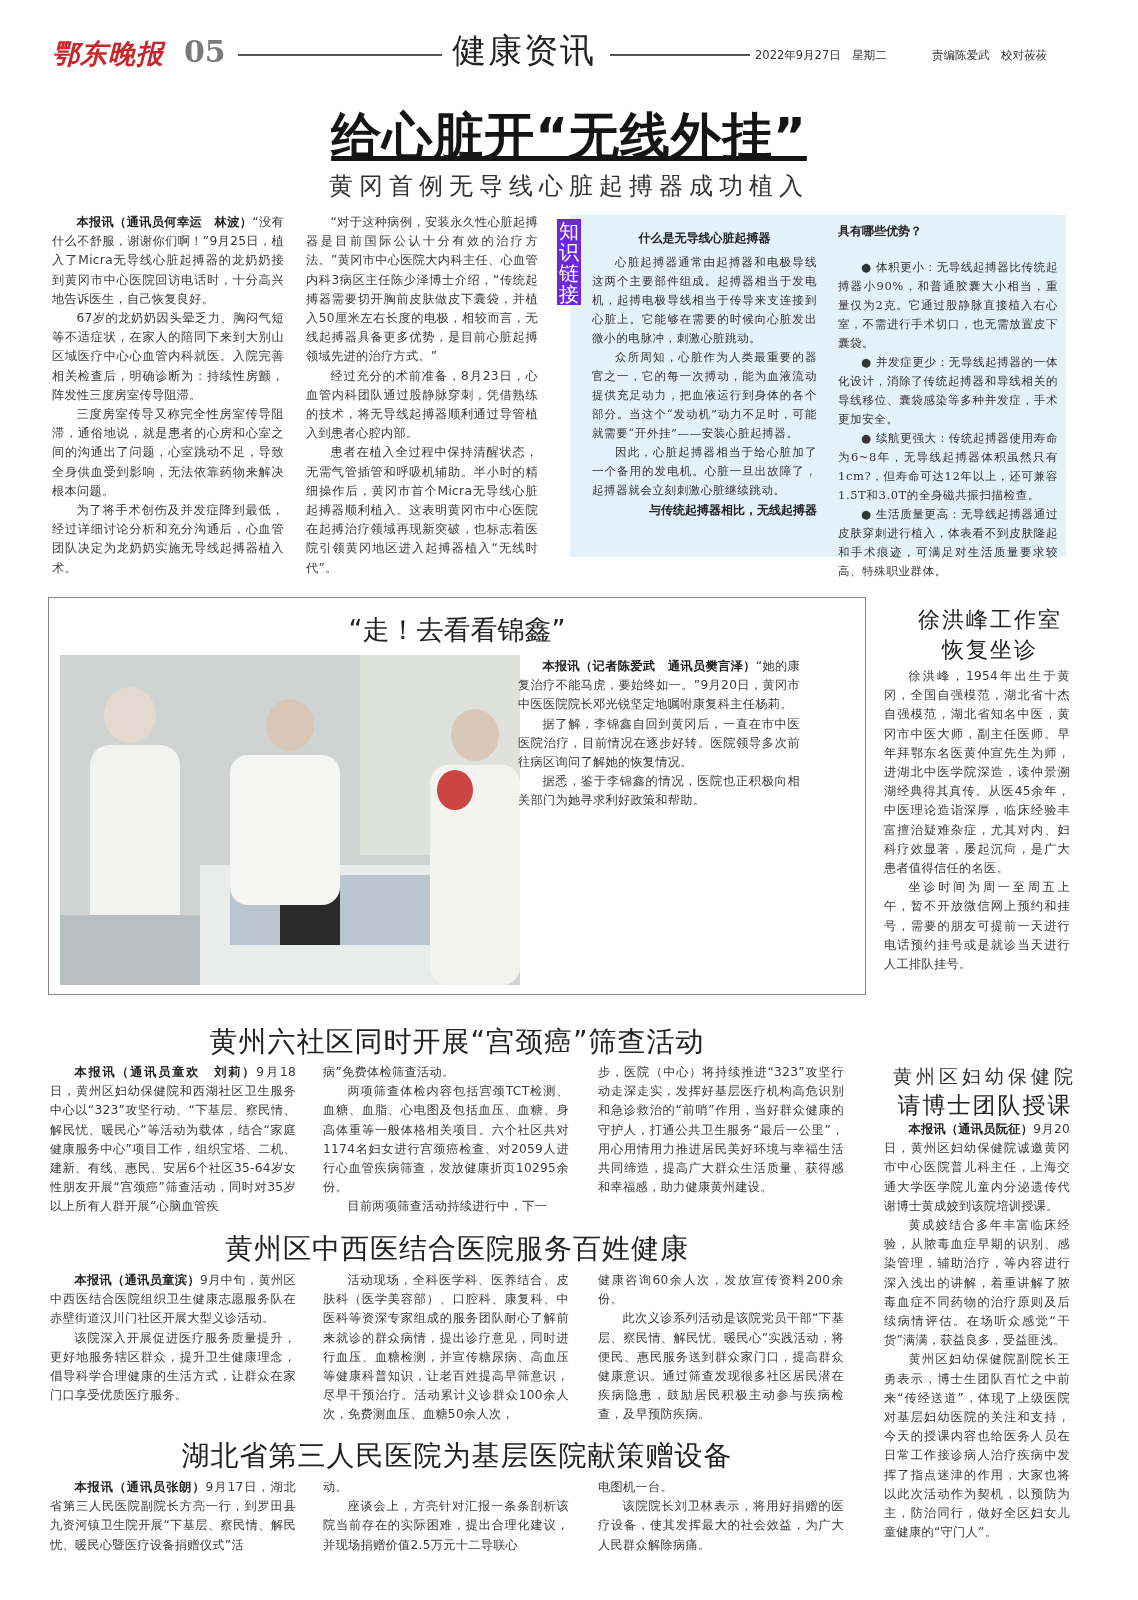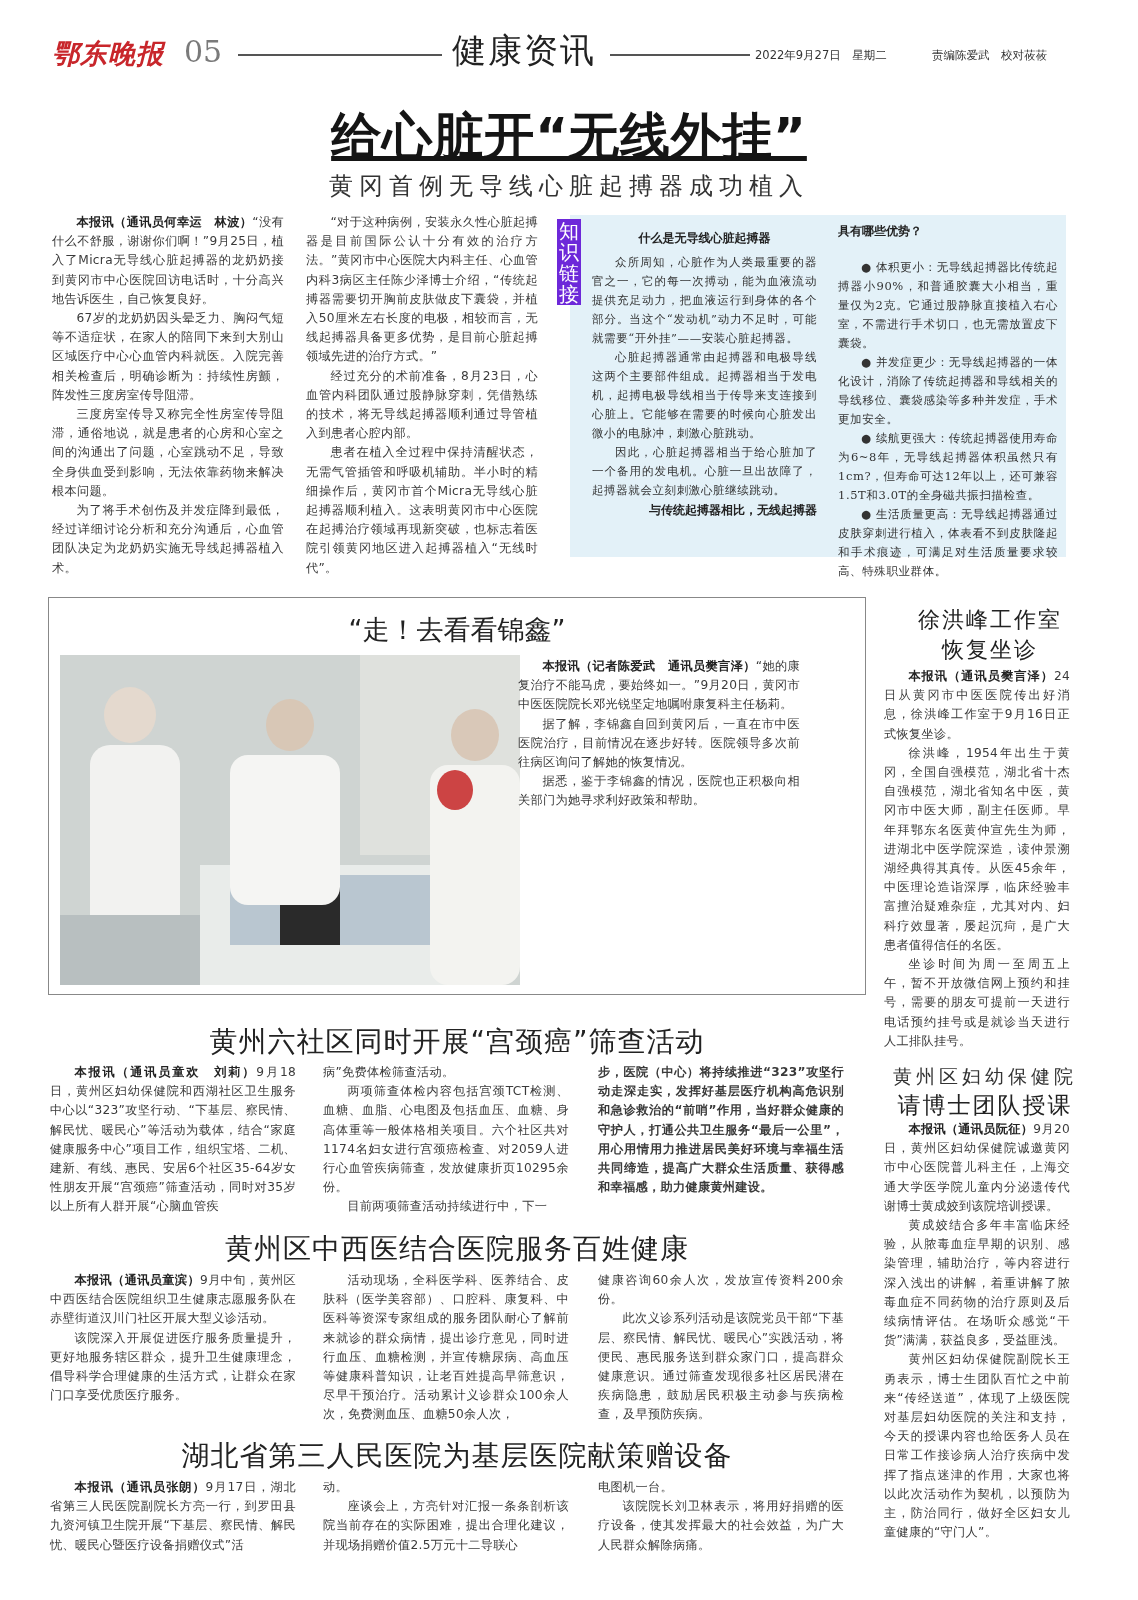--- a/index.html
+++ b/index.html
@@ -3,21 +3,21 @@
 <meta charset="utf-8">
 <style>
   * { box-sizing: border-box; margin: 0; padding: 0; }
   html, body { width: 1138px; height: 1600px; background: #fff; overflow: hidden; }
   body { position: relative; font-family: "DejaVu Sans", sans-serif; color: #333; }
   .abs { position: absolute; }
   p.body { font-size: 12.2px; line-height: 19.2px; text-align: justify; text-indent: 2em; color: #3a3a3a; letter-spacing: 0.3px; }
   p.body .lead { font-weight: bold; color: #222; }
   
   #masthead-logo { left: 52px; top: 36px; font-family: "DejaVu Serif", serif; font-style: italic; font-weight: bold; color: #c8262b; font-size: 27px; letter-spacing: 1px; }
-  #masthead-page { left: 184px; top: 34px; font-family: "DejaVu Serif", serif; font-weight: normal; color: #7a7a7a; font-size: 30px; }
+  #masthead-page { left: 184px; top: 34px; font-family: "DejaVu Serif", serif; font-weight: bold; color: #7a7a7a; font-size: 30px; }
   .rule { height: 2px; background: #555; }
   #section-title { left: 452px; top: 28px; font-size: 34px; color: #222; letter-spacing: 2px; }
   #date { left: 755px; top: 48px; font-size: 11.5px; color: #333; }
   #editor { left: 932px; top: 48px; font-size: 11.5px; color: #333; }
   #headline { left: 0; width: 1138px; top: 103px; text-align: center; font-size: 50px; font-weight: bold; color: #151515; letter-spacing: 1px; text-decoration: underline; }
   #subhead { left: 0; width: 1138px; top: 170px; text-align: center; font-size: 24px; color: #333; letter-spacing: 6px; font-family: "DejaVu Serif", serif; }
   
   #kbox { left: 570px; top: 215px; width: 496px; height: 342px; background: #e3f1f8; }
   #ktag { left: 557px; top: 219px; width: 24px; height: 86px; background: #6d28d9; color: #fff; font-size: 20px; line-height: 21px; text-align: center; padding-top: 2px; }
   .ktitle { font-size: 12px; font-weight: bold; color: #222; }
@@ -53,22 +53,22 @@
 <div class="abs" style="left:306px;top:213px;width:232px;">
   <p class="body">“对于这种病例，安装永久性心脏起搏器是目前国际公认十分有效的治疗方法。”黄冈市中心医院大内科主任、心血管内科3病区主任陈少泽博士介绍，“传统起搏器需要切开胸前皮肤做皮下囊袋，并植入50厘米左右长度的电极，相较而言，无线起搏器具备更多优势，是目前心脏起搏领域先进的治疗方式。”</p>
   <p class="body">经过充分的术前准备，8月23日，心血管内科团队通过股静脉穿刺，凭借熟练的技术，将无导线起搏器顺利通过导管植入到患者心腔内部。</p>
   <p class="body">患者在植入全过程中保持清醒状态，无需气管插管和呼吸机辅助。半小时的精细操作后，黄冈市首个Micra无导线心脏起搏器顺利植入。这表明黄冈市中心医院在起搏治疗领域再现新突破，也标志着医院引领黄冈地区进入起搏器植入“无线时代”。</p>
 </div>
 
 <div class="abs" id="kbox"></div>
 <div class="abs" id="ktag">知识链接</div>
 <div class="abs" style="left:592px;top:230px;width:225px;">
   <div class="ktitle" style="text-align:center;margin-bottom:6px;">什么是无导线心脏起搏器</div>
+  <p class="kp">心脏起搏器通常由起搏器和电极导线这两个主要部件组成。起搏器相当于发电机，起搏电极导线相当于传导来支连接到心脏上。它能够在需要的时候向心脏发出微小的电脉冲，刺激心脏跳动。</p>
   <p class="kp">众所周知，心脏作为人类最重要的器官之一，它的每一次搏动，能为血液流动提供充足动力，把血液运行到身体的各个部分。当这个“发动机”动力不足时，可能就需要“开外挂”——安装心脏起搏器。</p>
-  <p class="kp">心脏起搏器通常由起搏器和电极导线这两个主要部件组成。起搏器相当于发电机，起搏电极导线相当于传导来支连接到心脏上。它能够在需要的时候向心脏发出微小的电脉冲，刺激心脏跳动。</p>
   <p class="kp">因此，心脏起搏器相当于给心脏加了一个备用的发电机。心脏一旦出故障了，起搏器就会立刻刺激心脏继续跳动。</p>
   <div class="ktitle" style="text-align:right;margin-top:2px;">与传统起搏器相比，无线起搏器</div>
 </div>
 <div class="abs" style="left:838px;top:223px;width:220px;">
   <div class="ktitle" style="margin-bottom:18px;">具有哪些优势？</div>
   <p class="kp">● 体积更小：无导线起搏器比传统起搏器小90%，和普通胶囊大小相当，重量仅为2克。它通过股静脉直接植入右心室，不需进行手术切口，也无需放置皮下囊袋。</p>
   <p class="kp">● 并发症更少：无导线起搏器的一体化设计，消除了传统起搏器和导线相关的导线移位、囊袋感染等多种并发症，手术更加安全。</p>
   <p class="kp">● 续航更强大：传统起搏器使用寿命为6~8年，无导线起搏器体积虽然只有1cm?，但寿命可达12年以上，还可兼容1.5T和3.0T的全身磁共振扫描检查。</p>
   <p class="kp">● 生活质量更高：无导线起搏器通过皮肤穿刺进行植入，体表看不到皮肤隆起和手术痕迹，可满足对生活质量要求较高、特殊职业群体。</p>
 </div>
@@ -97,21 +97,20 @@
   <p class="body"><span class="lead">本报讯（记者陈爱武　通讯员樊言泽）</span><span>“她的康复治疗不能马虎，要始终如一。”9月20日，黄冈市中医医院院长邓光锐坚定地嘱咐康复科主任杨莉。</span></p>
   <p class="body">据了解，李锦鑫自回到黄冈后，一直在市中医医院治疗，目前情况在逐步好转。医院领导多次前往病区询问了解她的恢复情况。</p>
   <p class="body">据悉，鉴于李锦鑫的情况，医院也正积极向相关部门为她寻求利好政策和帮助。</p>
 </div>
 
 <div class="abs side-title" style="left:885px;top:605px;width:210px;">
   <div>徐洪峰工作室</div>
   <div>恢复坐诊</div>
 </div>
 <div class="abs" style="left:884px;top:667px;width:186px;">
-  <p class="body"><span class="lead">本报讯（通讯员樊言泽）</span><span>24日从黄冈市中医医院传出好消息，徐洪峰工作室于9月16日正式恢复坐诊。</span></p>
   <p class="body">徐洪峰，1954年出生于黄冈，全国自强模范，湖北省十杰自强模范，湖北省知名中医，黄冈市中医大师，副主任医师。早年拜鄂东名医黄仲宣先生为师，进湖北中医学院深造，读仲景溯湖经典得其真传。从医45余年，中医理论造诣深厚，临床经验丰富擅治疑难杂症，尤其对内、妇科疗效显著，屡起沉疴，是广大患者值得信任的名医。</p>
   <p class="body">坐诊时间为周一至周五上午，暂不开放微信网上预约和挂号，需要的朋友可提前一天进行电话预约挂号或是就诊当天进行人工排队挂号。</p>
 </div>
 
 <div class="abs" style="left:880px;top:1063px;width:210px;text-align:center;">
   <div style="font-size:19px;color:#333;letter-spacing:4px;line-height:26px;">黄州区妇幼保健院</div>
   <div style="font-size:23px;color:#222;letter-spacing:2px;line-height:32px;">请博士团队授课</div>
 </div>
 <div class="abs" style="left:884px;top:1120px;width:186px;">
   <p class="body"><span class="lead">本报讯（通讯员阮征）</span><span>9月20日，黄州区妇幼保健院诚邀黄冈市中心医院普儿科主任，上海交通大学医学院儿童内分泌遗传代谢博士黄成姣到该院培训授课。</span></p>
@@ -121,21 +120,21 @@
 
 <div class="abs h2" style="left:48px;width:818px;top:1023px;">黄州六社区同时开展“宫颈癌”筛查活动</div>
 <div class="abs" style="left:50px;top:1063px;width:246px;">
   <p class="body"><span class="lead">本报讯（通讯员童欢　刘莉）</span><span>9月18日，黄州区妇幼保健院和西湖社区卫生服务中心以“323”攻坚行动、“下基层、察民情、解民忧、暖民心”等活动为载体，结合“家庭健康服务中心”项目工作，组织宝塔、二机、建新、有线、惠民、安居6个社区35-64岁女性朋友开展“宫颈癌”筛查活动，同时对35岁以上所有人群开展“心脑血管疾</span></p>
 </div>
 <div class="abs" style="left:323px;top:1063px;width:246px;">
   <p class="body" style="text-indent:0;">病”免费体检筛查活动。</p>
   <p class="body">两项筛查体检内容包括宫颈TCT检测、血糖、血脂、心电图及包括血压、血糖、身高体重等一般体格相关项目。六个社区共对1174名妇女进行宫颈癌检查、对2059人进行心血管疾病筛查，发放健康折页10295余份。</p>
   <p class="body">目前两项筛查活动持续进行中，下一</p>
 </div>
-<div class="abs" style="left:598px;top:1063px;width:246px;font-weight:bold;">
+<div class="abs" style="left:598px;top:1063px;width:246px;">
   <p class="body" style="text-indent:0;">步，医院（中心）将持续推进“323”攻坚行动走深走实，发挥好基层医疗机构高危识别和急诊救治的“前哨”作用，当好群众健康的守护人，打通公共卫生服务“最后一公里”，用心用情用力推进居民美好环境与幸福生活共同缔造，提高广大群众生活质量、获得感和幸福感，助力健康黄州建设。</p>
 </div>
 
 <div class="abs h2" style="left:48px;width:818px;top:1230px;">黄州区中西医结合医院服务百姓健康</div>
 <div class="abs" style="left:50px;top:1271px;width:246px;">
   <p class="body"><span class="lead">本报讯（通讯员童滨）</span><span>9月中旬，黄州区中西医结合医院组织卫生健康志愿服务队在赤壁街道汉川门社区开展大型义诊活动。</span></p>
   <p class="body">该院深入开展促进医疗服务质量提升，更好地服务辖区群众，提升卫生健康理念，倡导科学合理健康的生活方式，让群众在家门口享受优质医疗服务。</p>
 </div>
 <div class="abs" style="left:323px;top:1271px;width:246px;">
   <p class="body">活动现场，全科医学科、医养结合、皮肤科（医学美容部）、口腔科、康复科、中医科等资深专家组成的服务团队耐心了解前来就诊的群众病情，提出诊疗意见，同时进行血压、血糖检测，并宣传糖尿病、高血压等健康科普知识，让老百姓提高早筛意识，尽早干预治疗。活动累计义诊群众100余人次，免费测血压、血糖50余人次，</p>

